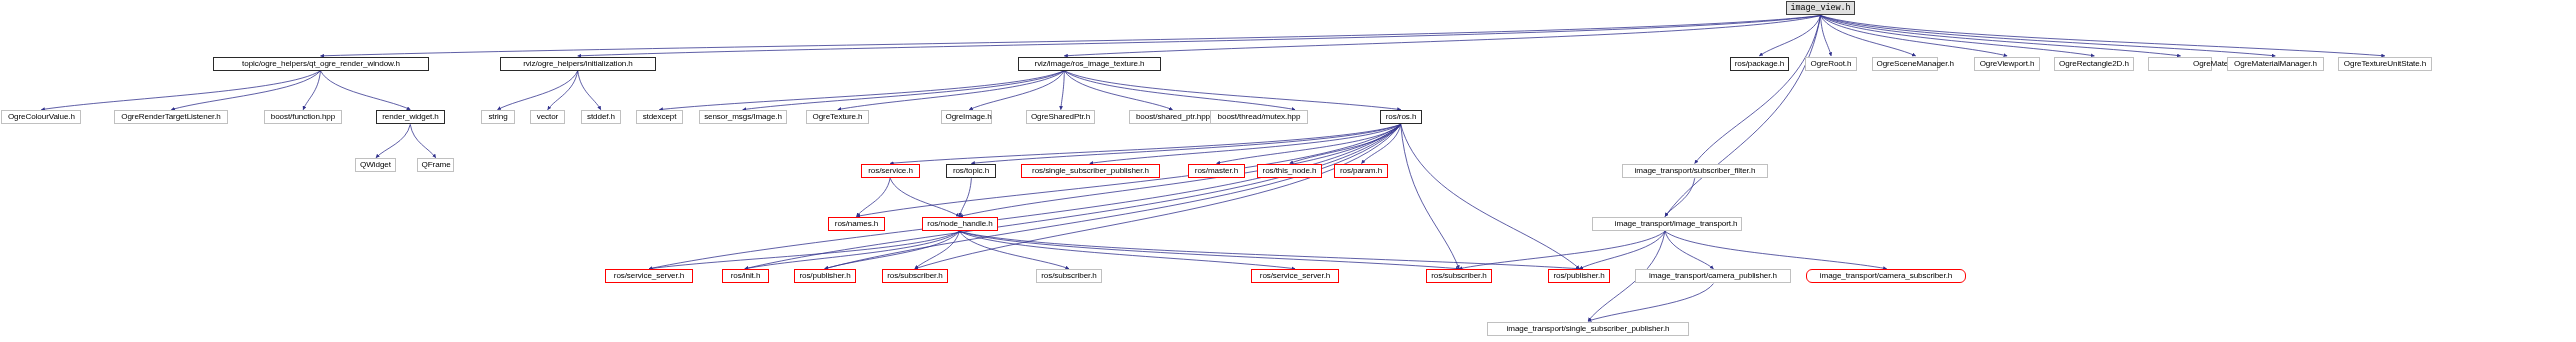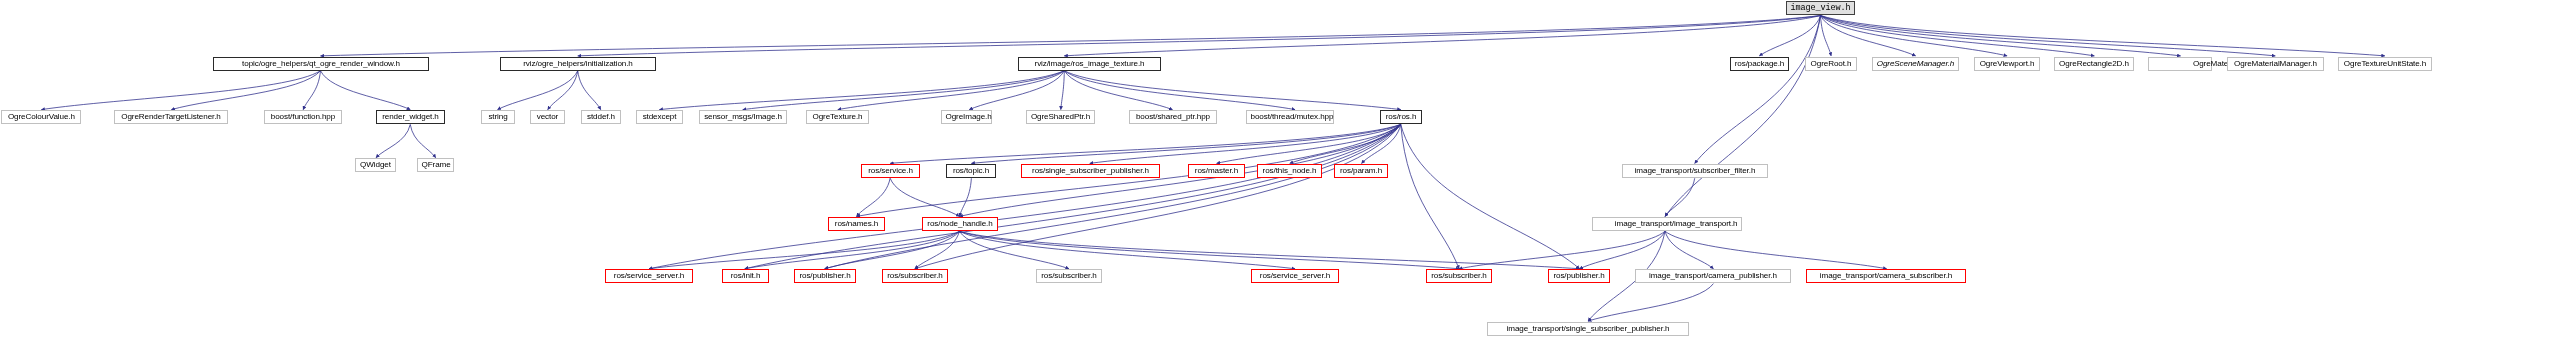--- a/index.html
+++ b/index.html
@@ -105,40 +105,40 @@
         <path d="M 2424.5 401 C 2403.2 430.15, 2296.7 438.1, 2247 454" marker-end="url(#arrow)"></path>
       </g>
   </svg>
   <div id="node-layer">
       <div class="node root" style="left: 1786px; top: 1.4px; width: 69px; font-family: Liberation Mono, monospace;">image_view.h</div>
       <div class="node bold" style="left: 213px; top: 57px; width: 216px;">topic/ogre_helpers/qt_ogre_render_window.h</div>
       <div class="node bold" style="left: 500px; top: 57px; width: 156px;">rviz/ogre_helpers/initialization.h</div>
       <div class="node bold" style="left: 993px; top: 57px; width: 143px; margin-left: 25px;">rviz/image/ros_image_texture.h</div>
       <div class="node bold" style="left: 1730px; top: 57px; width: 59px;">ros/package.h</div>
       <div class="node " style="left: 1805px; top: 57px; width: 52px;">OgreRoot.h</div>
-      <div class="node " style="left: 1872px; top: 57px; width: 87px; font-style: italic;">OgreSceneManager.h</div>
+      <div class="node " style="left: 1872px; top: 57px; width: 66px;">OgreSceneManager.h</div>
       <div class="node " style="left: 1974px; top: 57px; width: 66px;">OgreViewport.h</div>
       <div class="node " style="left: 2054px; top: 57px; width: 80px;">OgreRectangle2D.h</div>
       <div class="node " style="left: 2148px; top: 57px; width: 64px; padding-left: 44px;">OgreMaterial.h</div>
       <div class="node " style="left: 2227px; top: 57px; width: 97px;">OgreMaterialManager.h</div>
       <div class="node " style="left: 2338px; top: 57px; width: 94px;">OgreTextureUnitState.h</div>
       <div class="node " style="left: 1.4px; top: 110px; width: 80px;">OgreColourValue.h</div>
       <div class="node " style="left: 114px; top: 110px; width: 114px;">OgreRenderTargetListener.h</div>
       <div class="node " style="left: 264px; top: 110px; width: 78px;">boost/function.hpp</div>
       <div class="node bold" style="left: 376px; top: 110px; width: 69px;">render_widget.h</div>
       <div class="node " style="left: 481px; top: 110px; width: 34px;">string</div>
       <div class="node " style="left: 530px; top: 110px; width: 35px;">vector</div>
       <div class="node " style="left: 581px; top: 110px; width: 40px;">stddef.h</div>
       <div class="node " style="left: 636px; top: 110px; width: 47px;">stdexcept</div>
       <div class="node " style="left: 699px; top: 110px; width: 88px;">sensor_msgs/Image.h</div>
       <div class="node " style="left: 806px; top: 110px; width: 63px;">OgreTexture.h</div>
       <div class="node " style="left: 941px; top: 110px; width: 51px;">OgreImage.h</div>
       <div class="node " style="left: 1026px; top: 110px; width: 69px;">OgreSharedPtr.h</div>
       <div class="node " style="left: 1129px; top: 110px; width: 88px;">boost/shared_ptr.hpp</div>
-      <div class="node " style="left: 1246px; top: 110px; width: 88px;">boost/thread/mutex.hpp</div>
+      <div class="node " style="left: 1210px; top: 110px; width: 98px;">boost/thread/mutex.hpp</div>
       <div class="node bold" style="left: 1380px; top: 110px; width: 42px;">ros/ros.h</div>
       <div class="node " style="left: 355px; top: 158px; width: 41px;">QWidget</div>
       <div class="node " style="left: 417px; top: 158px; width: 37px;">QFrame</div>
       <div class="node red" style="left: 861px; top: 164px; width: 59px;">ros/service.h</div>
       <div class="node bold" style="left: 946px; top: 164px; width: 50px;">ros/topic.h</div>
       <div class="node red" style="left: 1021px; top: 164px; width: 139px;">ros/single_subscriber_publisher.h</div>
       <div class="node red" style="left: 1188px; top: 164px; width: 57px;">ros/master.h</div>
       <div class="node red" style="left: 1257px; top: 164px; width: 65px;">ros/this_node.h</div>
       <div class="node red" style="left: 1334px; top: 164px; width: 54px;">ros/param.h</div>
       <div class="node " style="left: 1622px; top: 164px; width: 146px;">image_transport/subscriber_filter.h</div>
@@ -147,17 +147,17 @@
       <div class="node " style="left: 1592px; top: 217px; width: 150px; text-align: right;">image_transport/image_transport.h</div>
       <div class="node red" style="left: 605px; top: 269px; width: 88px;">ros/service_server.h</div>
       <div class="node red" style="left: 722px; top: 269px; width: 47px;">ros/init.h</div>
       <div class="node red" style="left: 794px; top: 269px; width: 62px;">ros/publisher.h</div>
       <div class="node red" style="left: 882px; top: 269px; width: 66px;">ros/subscriber.h</div>
       <div class="node " style="left: 1036px; top: 269px; width: 66px;">ros/subscriber.h</div>
       <div class="node red" style="left: 1251px; top: 269px; width: 88px;">ros/service_server.h</div>
       <div class="node red" style="left: 1426px; top: 269px; width: 66px;">ros/subscriber.h</div>
       <div class="node red" style="left: 1548px; top: 269px; width: 62px;">ros/publisher.h</div>
       <div class="node " style="left: 1635px; top: 269px; width: 156px;">image_transport/camera_publisher.h</div>
-      <div class="node red" style="left: 1806px; top: 269px; width: 160px;">image_transport/camera_subscriber.h</div>
+      <div class="node red" style="left: 1806px; top: 269px; width: 160px; border-radius: 6px;">image_transport/camera_subscriber.h</div>
       <div class="node " style="left: 1487px; top: 322px; width: 202px;">image_transport/single_subscriber_publisher.h</div>
     </div>
 </div>
 
 
 </body></html>

